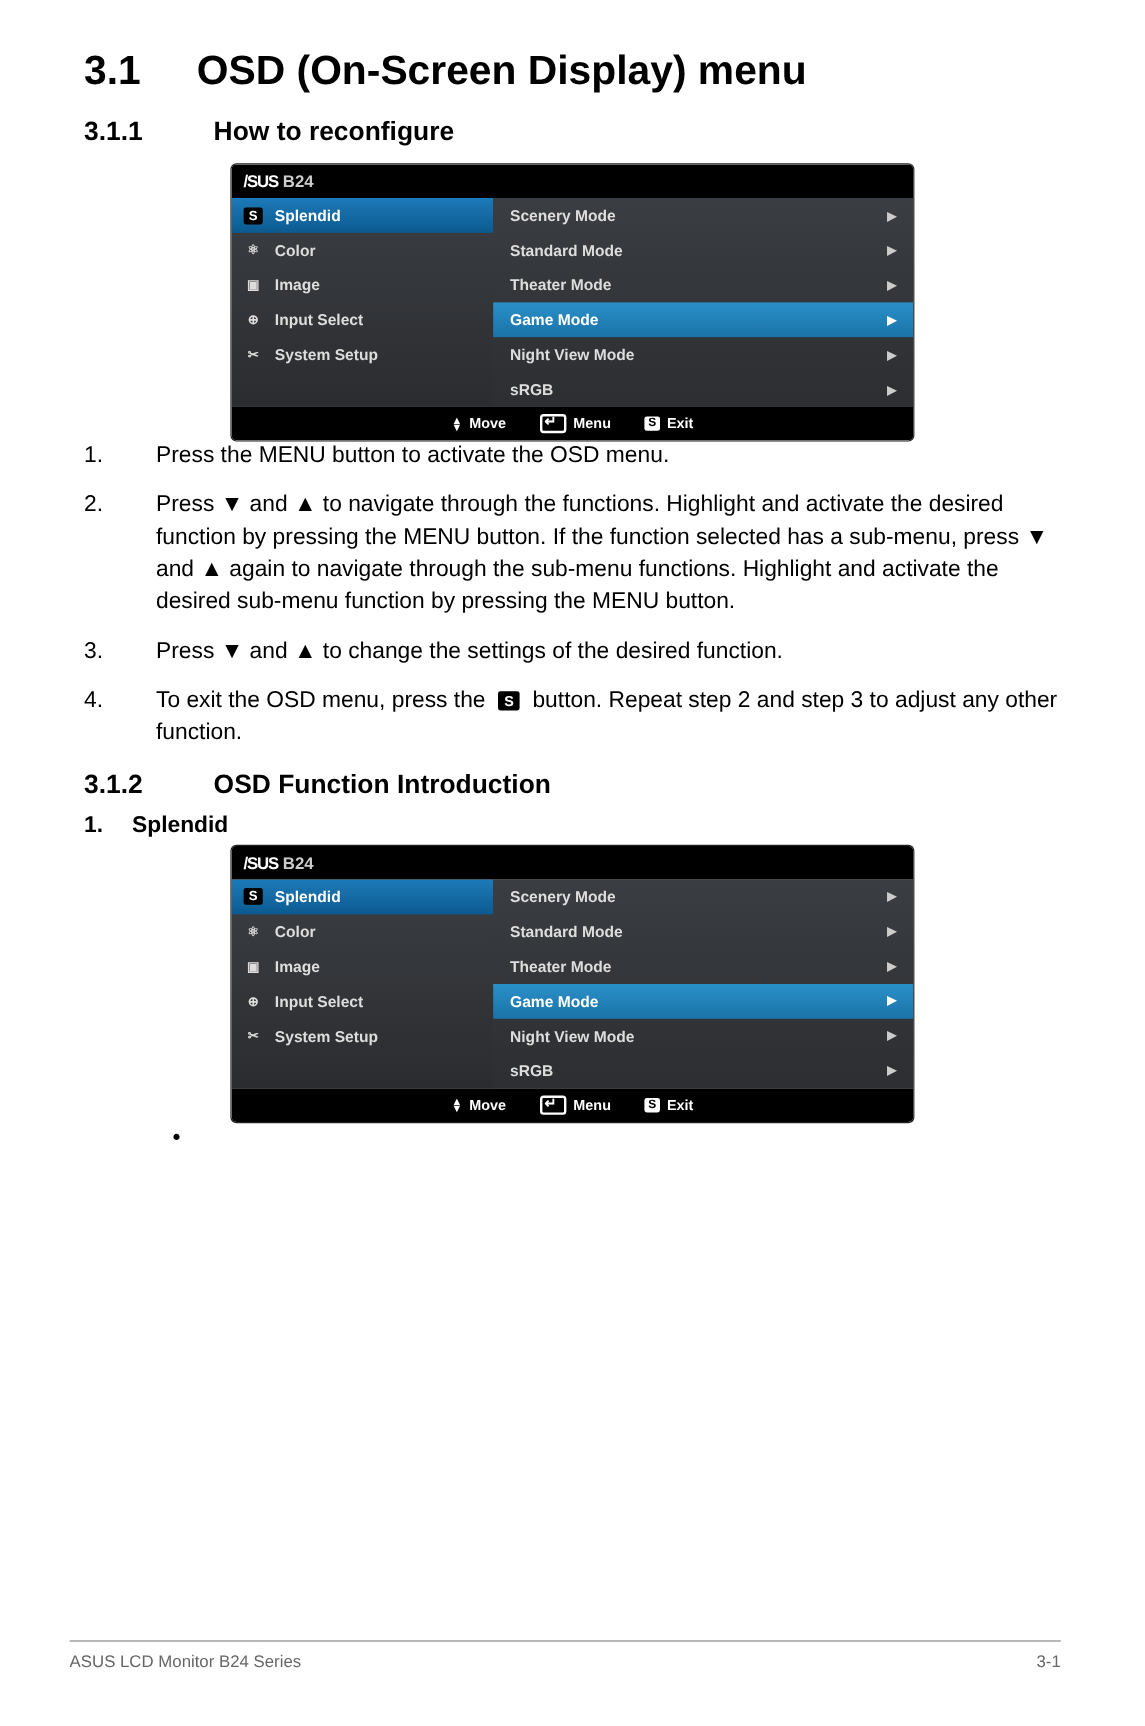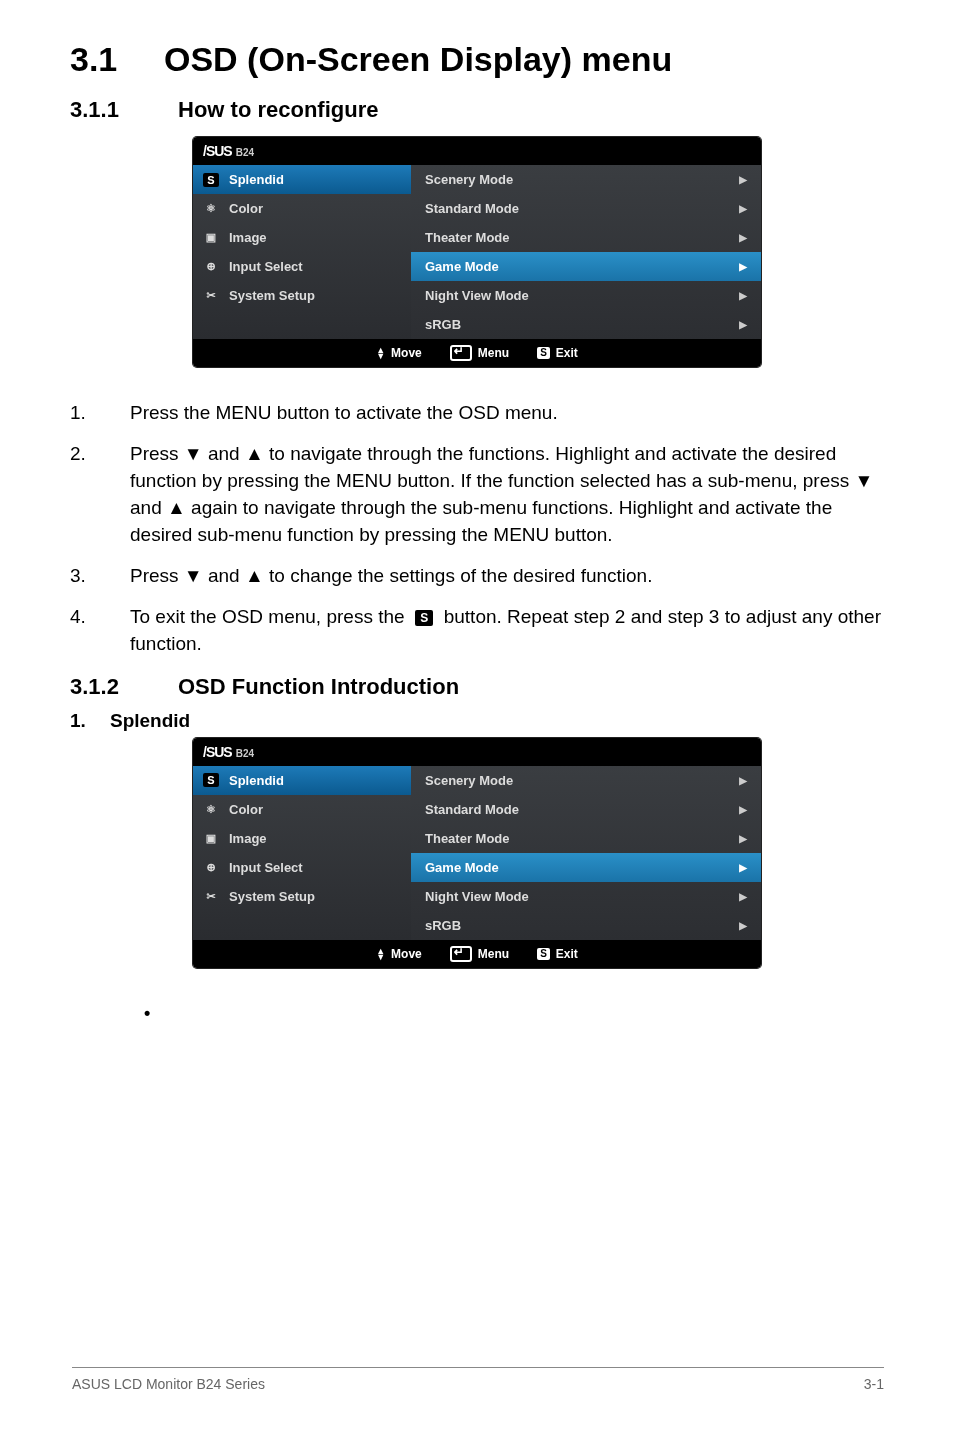--- a/index.html
+++ b/index.html
@@ -16,42 +16,42 @@
   .indent{padding-left:60px}
   .bullet-row{display:flex;align-items:flex-start}
   .bullet-row .num{width:60px;flex:0 0 60px}
   .bullet-row .txt{flex:1}
   .dot-row{display:flex;align-items:flex-start;padding-left:74px}
   .dot-row .dot{width:46px;flex:0 0 46px;font-size:18px;font-weight:bold}
   .dot-row .txt{flex:1}
   .arrow{display:inline-block;font-family:Arial}
   .s-icon{display:inline-block;width:18px;height:14px;background:#000;color:#fff;font-size:11px;line-height:14px;text-align:center;border-radius:2px;vertical-align:middle;font-weight:bold}
   
-  .osd{width:568px;margin:6px auto 33px auto;font-family:Arial,sans-serif;color:#ddd;border-radius:4px;overflow:hidden;box-shadow:0 0 0 1px #222}
+  .osd{width:568px;margin:6px auto 0 auto;font-family:Arial,sans-serif;color:#ddd;border-radius:4px;overflow:hidden;box-shadow:0 0 0 1px #222}
   .osd .titlebar{background:#000;padding:6px 10px;font-size:12px;color:#ccc;display:flex;align-items:baseline}
   .osd .titlebar .logo{font-family:Arial;font-weight:bold;letter-spacing:-1px;font-size:14px;color:#fff}
-  .osd .titlebar .model{font-size:10px;margin-left:4px;font-weight:bold;color:#ccc}
+  .osd .titlebar .model{font-size:14px;margin-left:4px;font-weight:bold;color:#ccc}
   .osd .body{display:flex;background:#333539}
   .osd .side{width:218px;background:linear-gradient(#3b3e42,#2a2c30);padding:0}
   .osd .side .item{display:flex;align-items:center;padding:7px 10px;font-size:13px;font-weight:bold;color:#ddd;gap:10px}
   .osd .side .item.sel{background:#0a6aa3;background:linear-gradient(#1d7ab8,#0b5a90);color:#fff}
   .osd .side .item .ic{width:16px;height:14px;display:flex;align-items:center;justify-content:center;font-size:11px}
   .osd .main{flex:1;background:linear-gradient(#3a3d41,#2c2e32);padding:0}
   .osd .main .row{display:flex;align-items:center;justify-content:space-between;padding:7px 14px;font-size:13px;font-weight:bold;color:#ddd}
   .osd .main .row .tri{font-size:10px;color:#ccc}
   .osd .main .row.sel{background:linear-gradient(#2a90c8,#1a73a8);color:#fff}
   .osd .main .row.sel .tri{color:#fff}
   .osd .hints{background:#000;padding:6px 0;display:flex;justify-content:center;gap:28px;font-size:12px;font-weight:bold;color:#fff;align-items:center}
   .osd .hints .h{display:flex;align-items:center;gap:6px}
   .osd .hints .box{background:#fff;color:#000;font-size:10px;line-height:12px;padding:0 3px;border-radius:2px;font-weight:bold}
   .osd .hints .enter{border:2px solid #fff;border-radius:3px;width:18px;height:12px;position:relative}
   .osd .hints .enter::after{content:"↵";position:absolute;left:2px;top:-3px;color:#fff;font-size:12px}
   .osd .hints .ud{display:flex;flex-direction:column;line-height:6px;font-size:9px}
   
-  .footer{position:absolute;left:72px;right:70px;bottom:46px;border-top:1px solid #888;padding-top:8px;color:#666;font-size:14px;display:flex;justify-content:space-between}
+  .footer{position:absolute;left:58px;right:70px;bottom:46px;border-top:1px solid #888;padding-top:8px;color:#666;font-size:14px;display:flex;justify-content:space-between}
   b.inl{font-weight:bold}
   
   .s-inline{display:inline-block;background:#000;color:#fff;font-size:12px;font-weight:bold;width:18px;height:16px;line-height:16px;text-align:center;border-radius:2px;vertical-align:middle}
 </style>
 </head>
 <body>
 
 <div class="page">
 
   <div class="h1">

